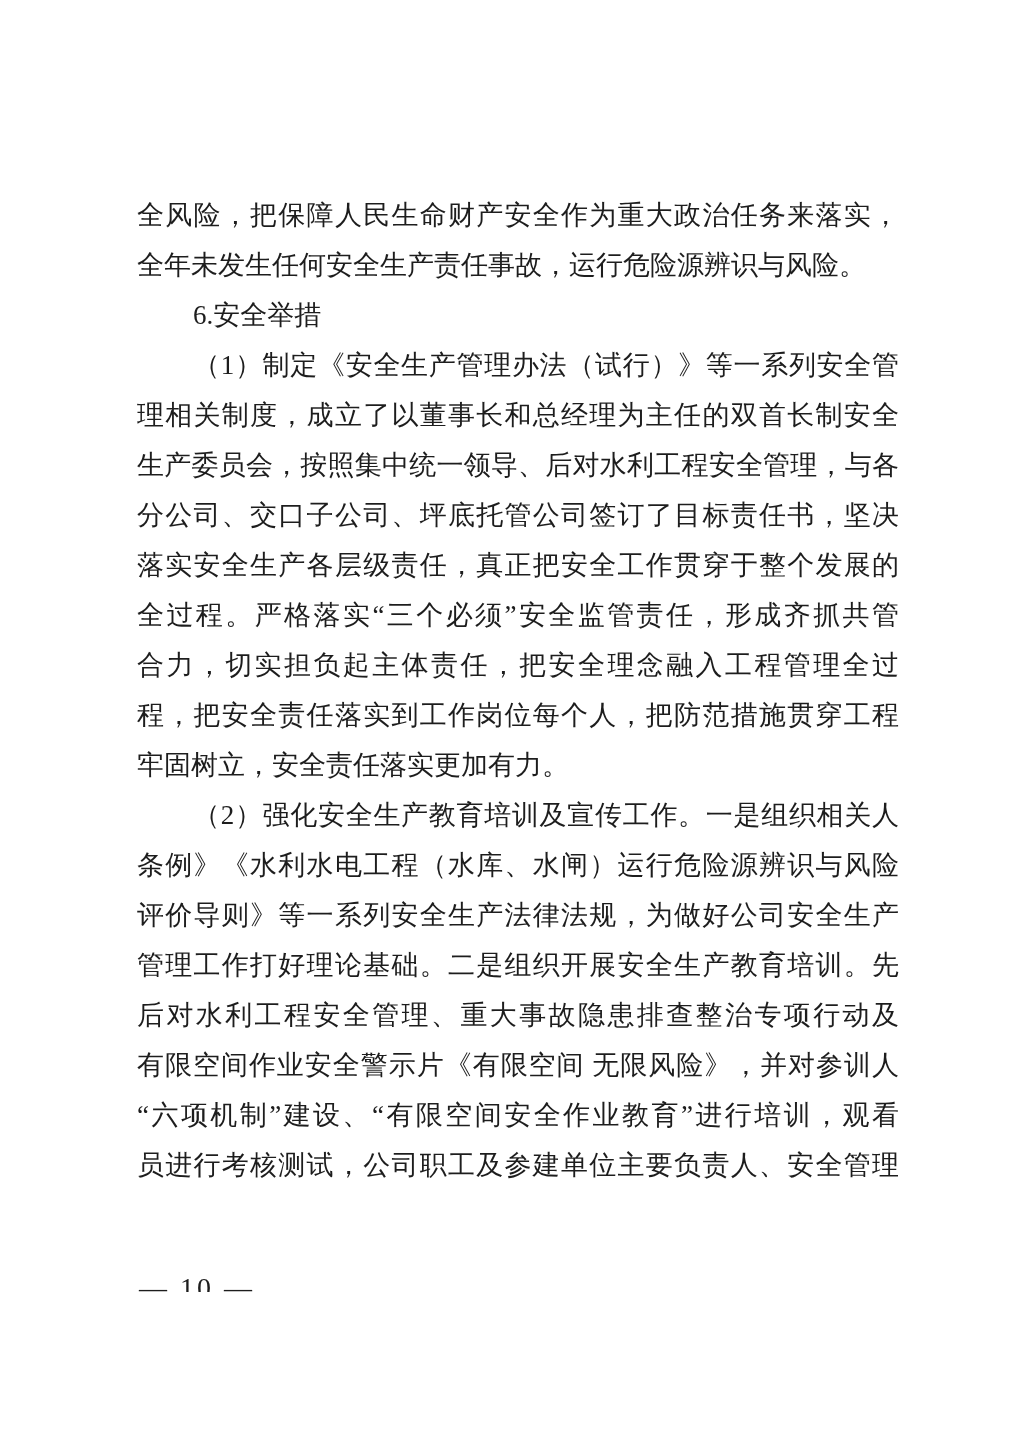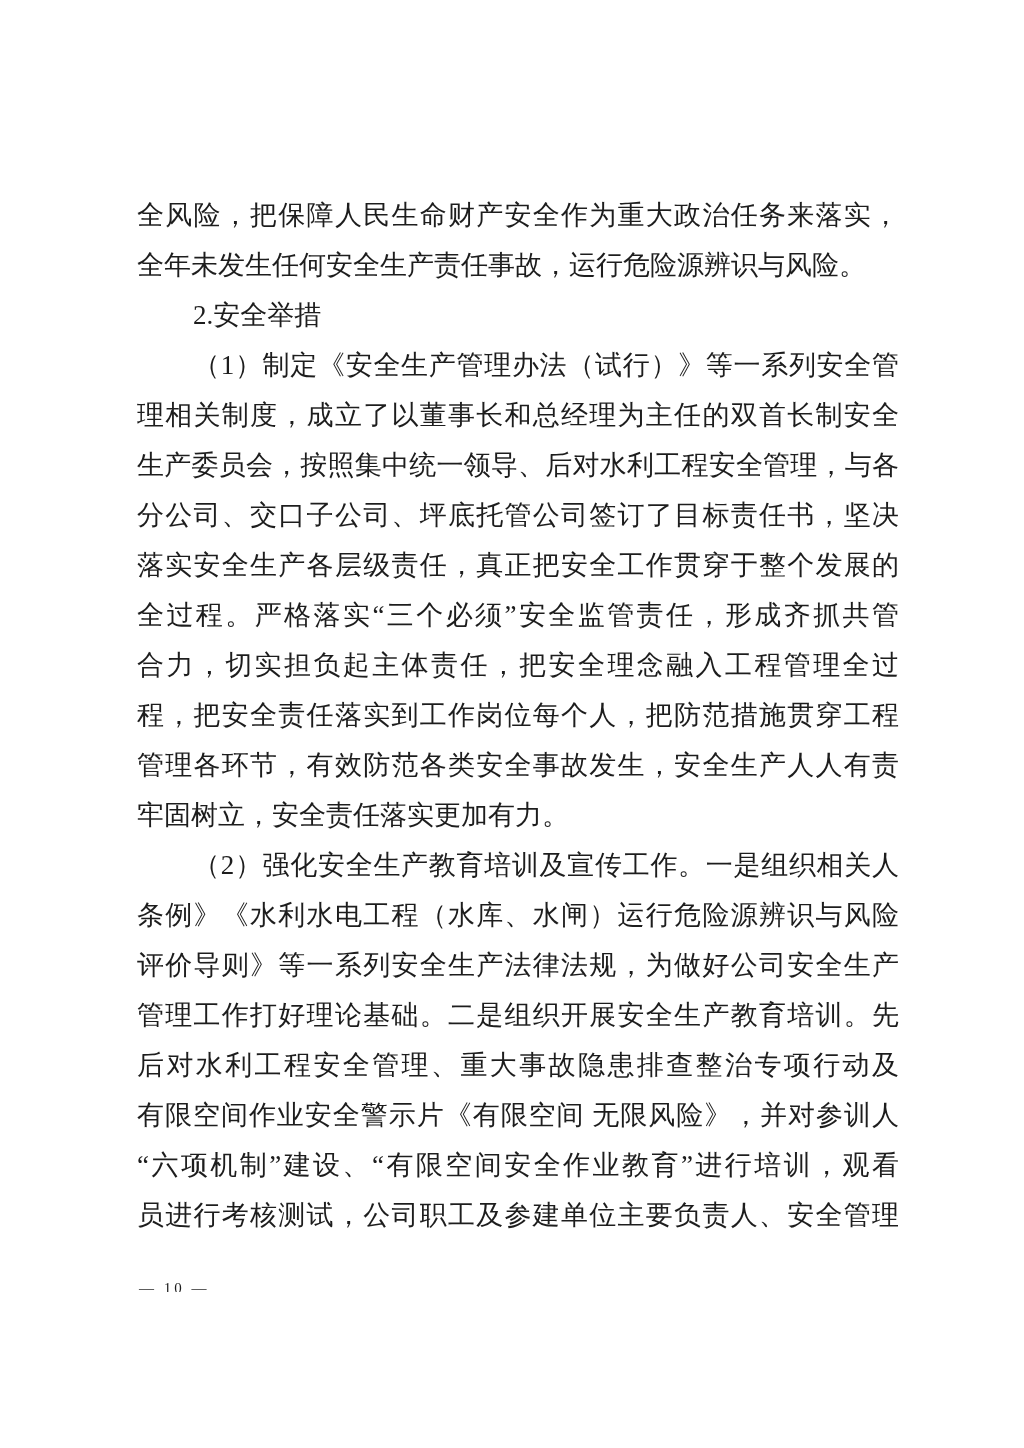--- a/index.html
+++ b/index.html
@@ -43,53 +43,52 @@
   .ln.end {
     text-align-last: left;
   }
   .ln.ind {
     text-indent: 56px;
   }
   .page-footer {
     position: absolute;
     left: 139px;
     top: 1271px;
-    font-size: 15px;
+    font-size: 28px;
     line-height: 34px;
     letter-spacing: 3px;
     color: var(--ink, #1d1d1d);
     text-decoration: underline;
   }
 </style>
 </head>
 <body>
 
 <div class="page">
 
   <main class="content">
 
     <section class="paragraph">
       <div class="ln">全风险，把保障人民生命财产安全作为重大政治任务来落实，</div>
       <div class="ln end">全年未发生任何安全生产责任事故，运行危险源辨识与风险。</div>
     </section>
 
     <section class="paragraph">
-      <div class="ln ind end">2.安全举措</div>
+      <div class="ln ind end">6.安全举措</div>
     </section>
 
     <section class="paragraph">
       <div class="ln ind">（1）制定《安全生产管理办法（试行）》等一系列安全管</div>
       <div class="ln">理相关制度，成立了以董事长和总经理为主任的双首长制安全</div>
       <div class="ln">生产委员会，按照集中统一领导、后对水利工程安全管理，与各</div>
       <div class="ln">分公司、交口子公司、坪底托管公司签订了目标责任书，坚决</div>
       <div class="ln">落实安全生产各层级责任，真正把安全工作贯穿于整个发展的</div>
       <div class="ln">全过程。严格落实“三个必须”安全监管责任，形成齐抓共管</div>
       <div class="ln">合力，切实担负起主体责任，把安全理念融入工程管理全过</div>
       <div class="ln">程，把安全责任落实到工作岗位每个人，把防范措施贯穿工程</div>
-      <div class="ln">管理各环节，有效防范各类安全事故发生，安全生产人人有责</div>
       <div class="ln end">牢固树立，安全责任落实更加有力。</div>
     </section>
 
     <section class="paragraph">
       <div class="ln ind">（2）强化安全生产教育培训及宣传工作。一是组织相关人</div>
       <div class="ln">条例》《水利水电工程（水库、水闸）运行危险源辨识与风险</div>
       <div class="ln">评价导则》等一系列安全生产法律法规，为做好公司安全生产</div>
       <div class="ln">管理工作打好理论基础。二是组织开展安全生产教育培训。先</div>
       <div class="ln">后对水利工程安全管理、重大事故隐患排查整治专项行动及</div>
       <div class="ln">有限空间作业安全警示片《有限空间 无限风险》，并对参训人</div>

